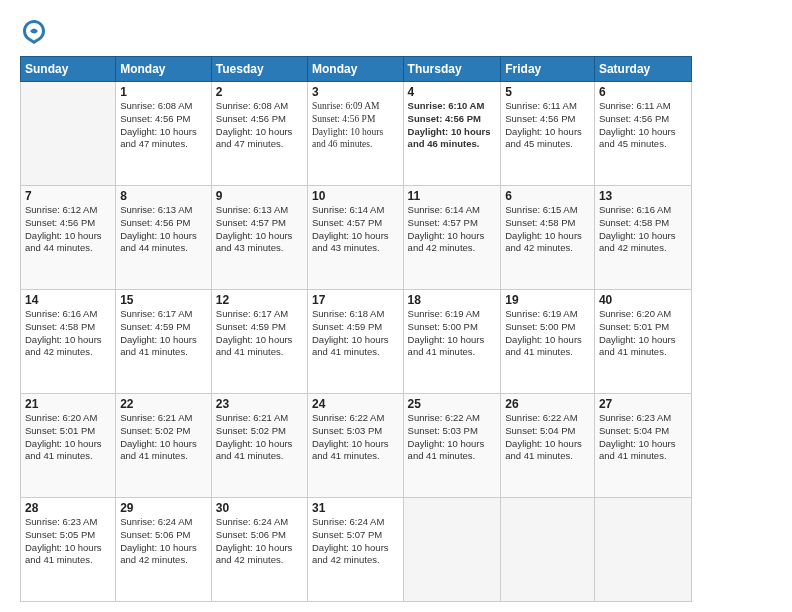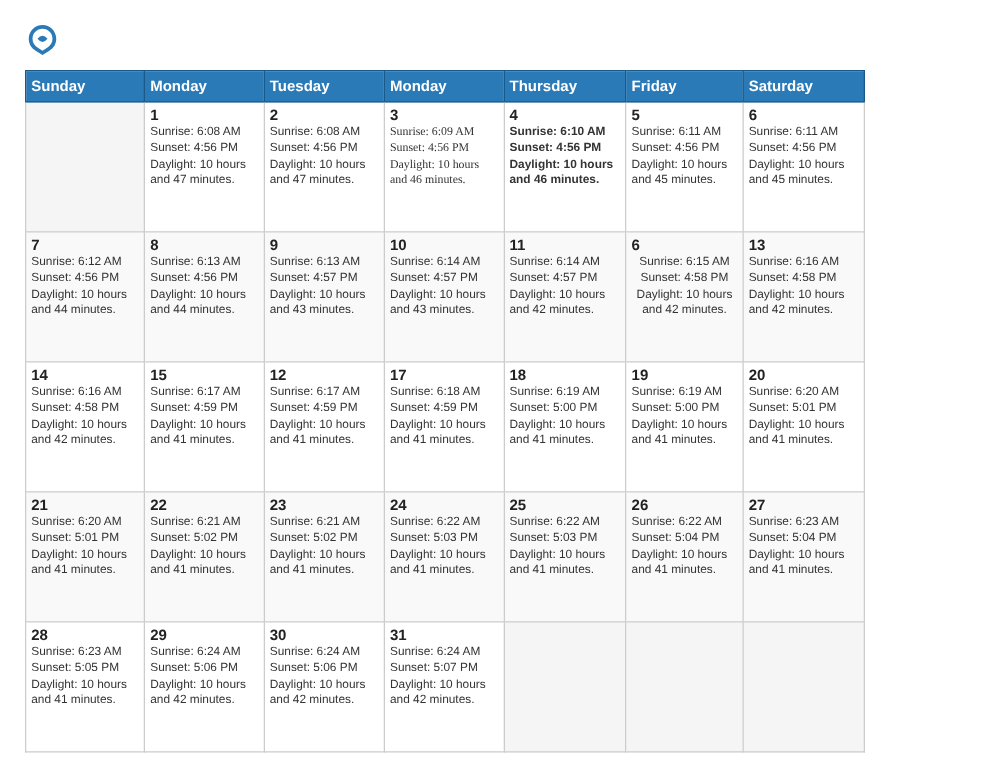--- a/index.html
+++ b/index.html
@@ -211,21 +211,21 @@
           </td>
           <td>
             <span class="day-num">11</span>
             <div class="day-info" style="white-space: pre-line;">Sunrise: 6:14 AM
 Sunset: 4:57 PM
 Daylight: 10 hours
 and 42 minutes.</div>
           </td>
           <td>
             <span class="day-num">6</span>
-            <div class="day-info" style="white-space: pre-line; text-align: center;">Sunrise: 6:15 AM
+            <div class="day-info" style="white-space: pre-line;">Sunrise: 6:15 AM
 Sunset: 4:58 PM
 Daylight: 10 hours
 and 42 minutes.</div>
           </td>
           <td>
             <span class="day-num">13</span>
             <div class="day-info" style="white-space: pre-line;">Sunrise: 6:16 AM
 Sunset: 4:58 PM
 Daylight: 10 hours
 and 42 minutes.</div>
@@ -268,21 +268,21 @@
 and 41 minutes.</div>
           </td>
           <td>
             <span class="day-num">19</span>
             <div class="day-info" style="white-space: pre-line;">Sunrise: 6:19 AM
 Sunset: 5:00 PM
 Daylight: 10 hours
 and 41 minutes.</div>
           </td>
           <td>
-            <span class="day-num">20</span>
+            <span class="day-num">40</span>
             <div class="day-info" style="white-space: pre-line;">Sunrise: 6:20 AM
 Sunset: 5:01 PM
 Daylight: 10 hours
 and 41 minutes.</div>
           </td>
         </tr>
         <tr class="row-even">
           <td>
             <span class="day-num">21</span>
             <div class="day-info" style="white-space: pre-line;">Sunrise: 6:20 AM

